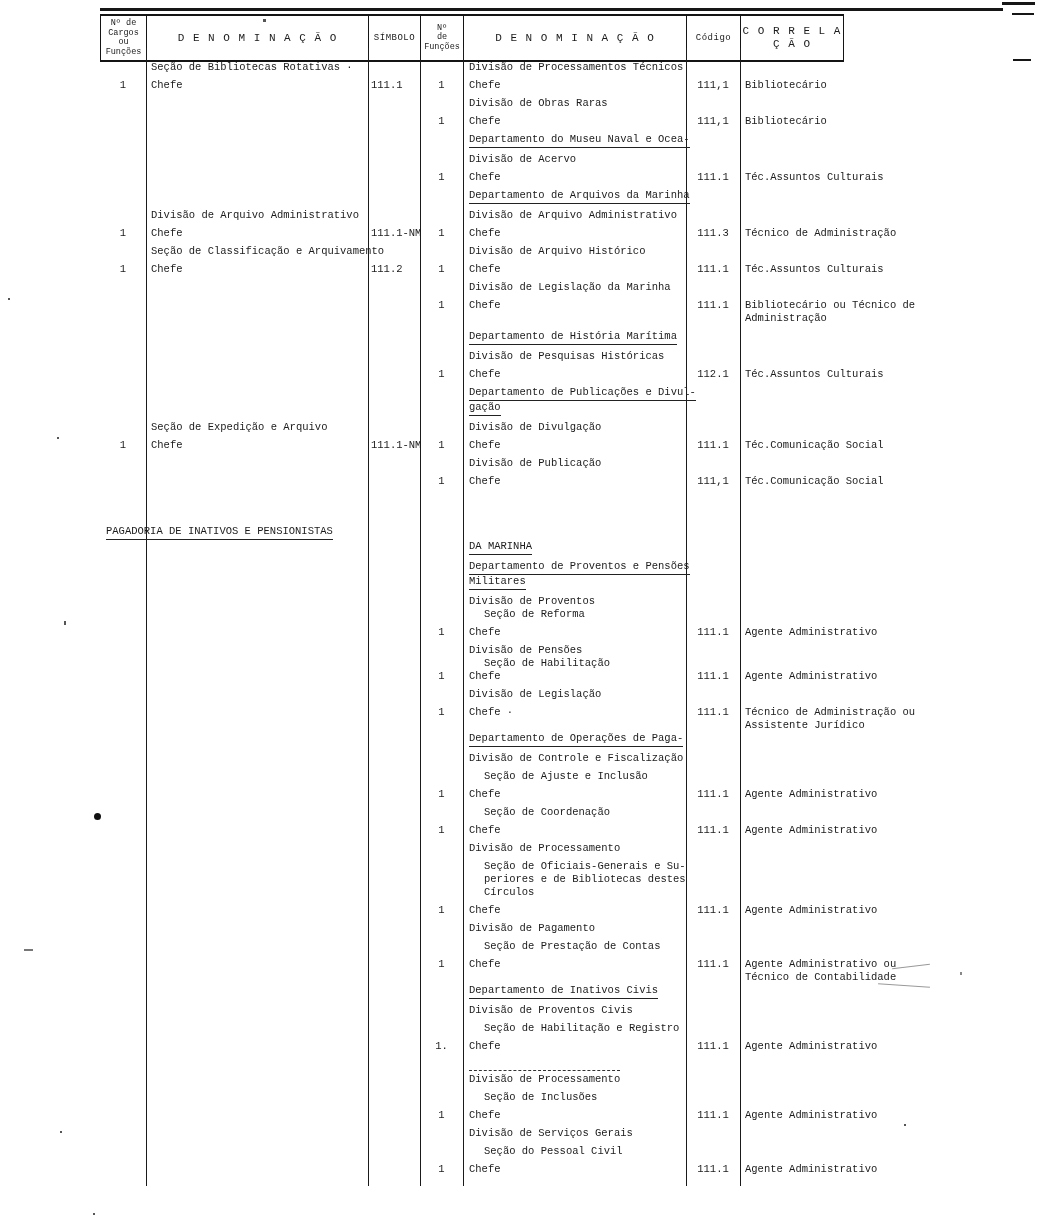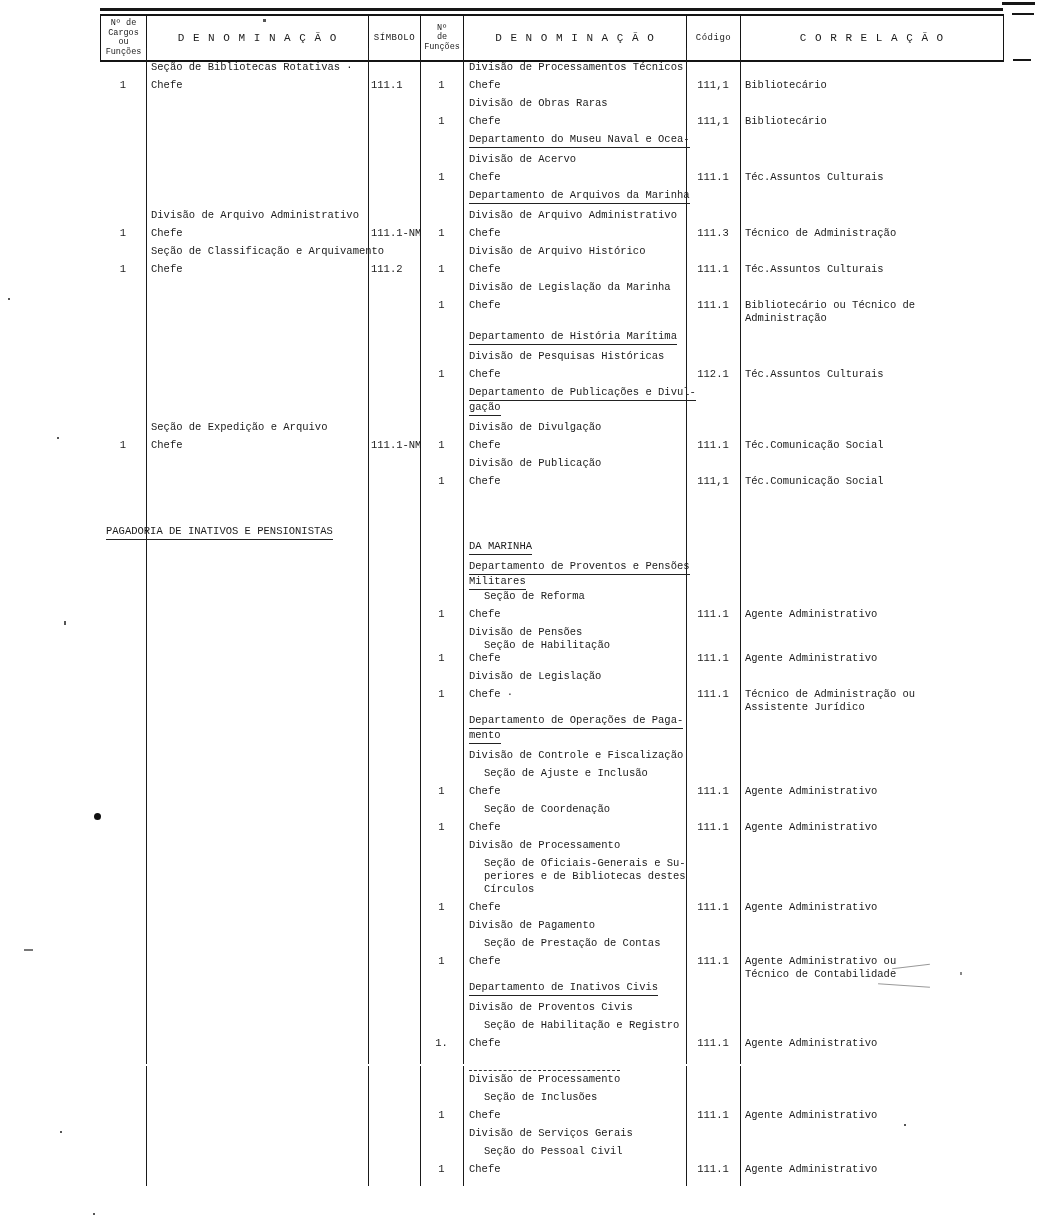--- a/index.html
+++ b/index.html
@@ -2,21 +2,21 @@
 <html><head>
 <meta charset="utf-8">
 <style>
   html,body{margin:0;padding:0;background:#e8e8e8;}
   .page{position:relative;width:1037px;height:1231px;background:#ffffff;overflow:hidden;
         font-family:"Liberation Mono","DejaVu Sans Mono",monospace;color:#1b1b1b;
         font-size:10.5px;line-height:13px;}
   
   .hl{position:absolute;background:#161616;}
   
-  .hdr{position:absolute;left:100px;top:14px;width:904px;height:48px;box-sizing:border-box;
+  .hdr{position:absolute;left:100px;top:14px;width:744px;height:48px;box-sizing:border-box;
        border-top:2px solid #141414;border-bottom:2px solid #141414;
        border-left:1.5px solid #141414;border-right:1.5px solid #141414;display:flex;}
   .hc{box-sizing:border-box;border-right:1px solid #141414;display:flex;align-items:center;
       justify-content:center;text-align:center;white-space:pre-line;}
   .hc:last-child{border-right:none;}
   .hsmall{font-size:8.5px;line-height:9.5px;}
   .hbig{font-weight:normal;font-size:11px;letter-spacing:1px;}
   .hmed{font-size:9px;letter-spacing:0.5px;}
   .w1{width:46px;} .w2{width:222px;} .w3{width:52px;} .w4{width:43px;}
   .w5{width:223px;} .w6{width:54px;} .w7{flex:1;}
@@ -346,20 +346,29 @@
       <div class="row tight">
         <div class="c c1"><span></span></div>
         <div class="c c2"><span></span></div>
         <div class="c c3"><span></span></div>
         <div class="c c4"><span></span></div>
         <div class="c c5"><span class="u">Militares</span></div>
         <div class="c c6"><span></span></div>
         <div class="c c7"></div>
       </div>
 
+      <div class="row">
+        <div class="c c1"><span></span></div>
+        <div class="c c2"><span></span></div>
+        <div class="c c3"><span></span></div>
+        <div class="c c4"><span></span></div>
+        <div class="c c5"><span>Divisão de Proventos</span></div>
+        <div class="c c6"><span></span></div>
+        <div class="c c7"></div>
+      </div>
 
       <div class="row tight">
         <div class="c c1"><span></span></div>
         <div class="c c2"><span></span></div>
         <div class="c c3"><span></span></div>
         <div class="c c4"><span></span></div>
         <div class="c c5"><span class="ind">Seção de Reforma</span></div>
         <div class="c c6"><span></span></div>
         <div class="c c7"></div>
       </div>
@@ -428,29 +437,20 @@
       <div class="row tight">
         <div class="c c1"><span></span></div>
         <div class="c c2"><span></span></div>
         <div class="c c3"><span></span></div>
         <div class="c c4"><span></span></div>
         <div class="c c5"><span class="u">Departamento de Operações de Paga-</span></div>
         <div class="c c6"><span></span></div>
         <div class="c c7"></div>
       </div>
 
-      <div class="row tight">
-        <div class="c c1"><span></span></div>
-        <div class="c c2"><span></span></div>
-        <div class="c c3"><span></span></div>
-        <div class="c c4"><span></span></div>
-        <div class="c c5"><span class="u">mento</span></div>
-        <div class="c c6"><span></span></div>
-        <div class="c c7"></div>
-      </div>
 
       <div class="row">
         <div class="c c1"><span></span></div>
         <div class="c c2"><span></span></div>
         <div class="c c3"><span></span></div>
         <div class="c c4"><span></span></div>
         <div class="c c5"><span>Divisão de Controle e Fiscalização</span></div>
         <div class="c c6"><span></span></div>
         <div class="c c7"></div>
       </div>

